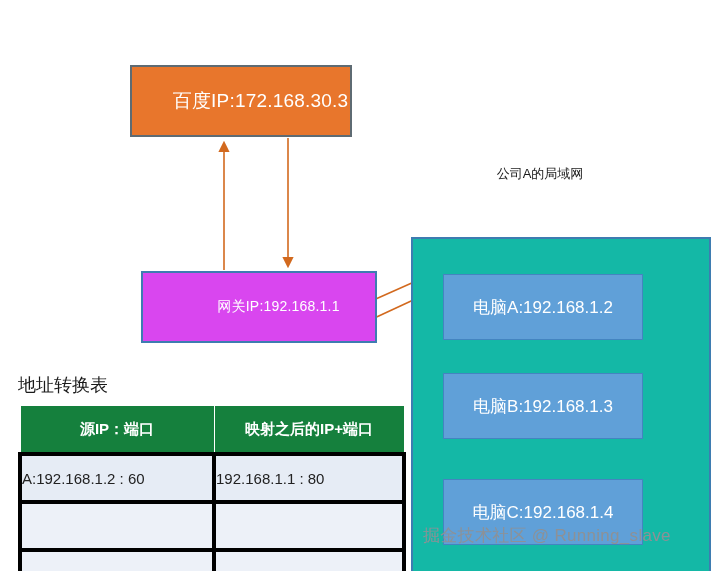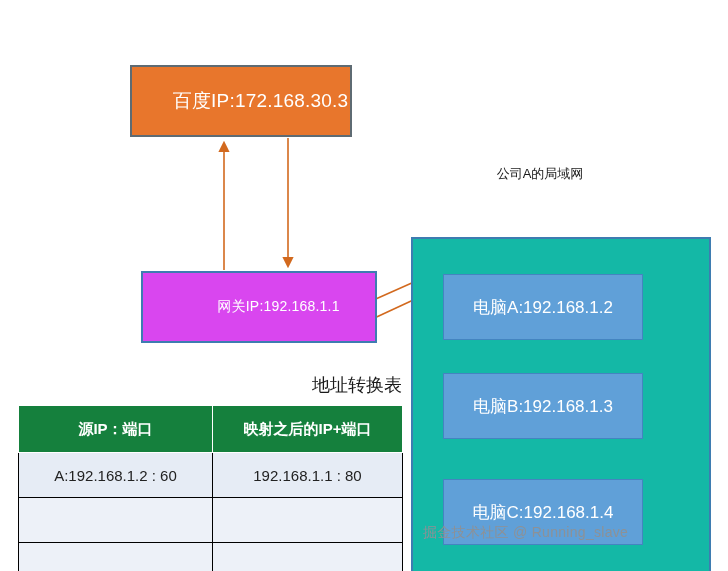--- a/index.html
+++ b/index.html
@@ -97,33 +97,33 @@
   }
   .pc-a { top: 35px; }
   .pc-b { top: 134px; }
   .pc-c { top: 240px; }
 
   
   .watermark {
     position: absolute;
     left: 423px;
     top: 524px;
-    font-size: 14px;
+    font-size: 17px;
     color: #8d9196;
     white-space: nowrap;
     letter-spacing: 0.3px;
   }
 
   
   .table-title {
     position: absolute;
     left: 18px;
     top: 373px;
     width: 384px;
-    text-align: right;
+    text-align: left;
     font-size: 18px;
     color: #1a1a1a;
   }
   .nat-table {
     position: absolute;
     left: 18px;
     top: 405px;
     width: 384px;
     border-collapse: collapse;
     table-layout: fixed;
@@ -137,22 +137,21 @@
     text-align: center;
     border: 1px solid #ffffff;
     padding: 0;
     white-space: nowrap;
   }
   .nat-table td {
     background: #E6ECF5;
     color: #222222;
     font-size: 15px;
     height: 44px;
-    text-align: center;
-    border: 1px solid #000000;
+    border: 4px solid #000000;
     padding: 0;
     white-space: nowrap;
   }
   .nat-table tr.empty-row td {
     background: #EDF1F8;
   }
   .nat-table col.c1 { width: 194px; }
   .nat-table col.c2 { width: 190px; }
 
   .arrow-layer {

